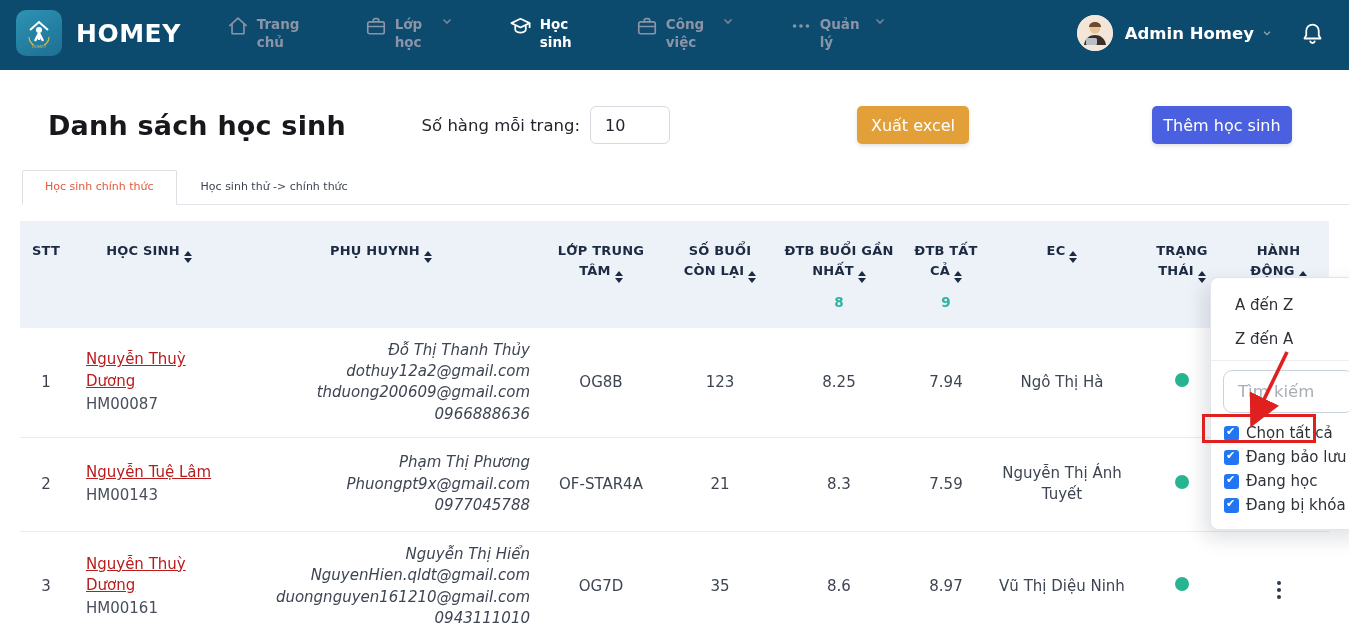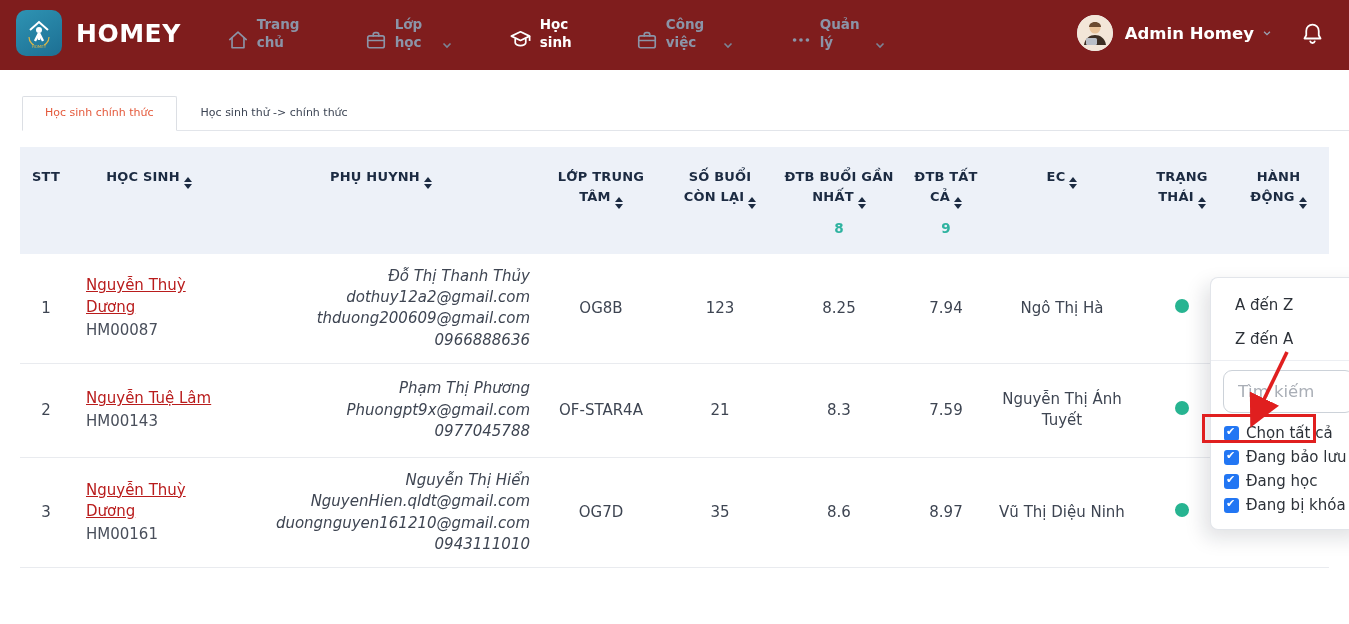--- a/index.html
+++ b/index.html
@@ -1,27 +1,27 @@
 <!DOCTYPE html>
 <html><head>
 <meta charset="utf-8">
 <style>
   * { margin:0; padding:0; box-sizing:border-box; }
   html,body { width:1349px; height:624px; overflow:hidden; background:#fff;
     font-family:"DejaVu Sans","Liberation Sans",sans-serif; }
   .page { position:relative; width:1349px; height:624px; }
 
   
-  .navbar { height:70px; background:#7f1d1d; display:flex; align-items:center; padding:0 24px 4px 16px; }
+  .navbar { height:70px; background:#0c4a6e; display:flex; align-items:center; padding:0 24px 4px 16px; }
   .brand { display:flex; align-items:center; gap:14px; }
   .logo { width:46px; height:46px; border-radius:10px; background:linear-gradient(150deg,#2e93b3,#1d6f93);
     display:flex; align-items:center; justify-content:center; }
   .brand-name { color:#fff; font-size:25px; font-weight:800; letter-spacing:.5px; }
   .nav-menu { display:flex; align-items:flex-start; margin-left:46px; gap:56px; }
-  .nav-item { display:flex; align-items:flex-end; gap:8px; color:#8b94a7; font-size:13.5px; font-weight:600;
+  .nav-item { display:flex; align-items:flex-start; gap:8px; color:#8b94a7; font-size:13.5px; font-weight:600;
     cursor:pointer; line-height:1.35; }
   .nav-item .nav-ic { display:flex; flex:none; }
   .nav-item.active { color:#ffffff; font-weight:700; }
   .nav-label { display:inline-block; }
   .w-trang { width:52px; } .w-lop { width:34px; } .w-hoc { width:40px; }
   .w-cong { width:44px; } .w-tkb { width:80px; } .w-quan { width:42px; }
   .chev { display:flex; margin-left:4px; color:#7b8496; }
   .nav-user { margin-left:auto; display:flex; align-items:center; }
   .avatar { width:36px; height:36px; border-radius:50%; overflow:hidden; background:#e9eef5; flex:none; }
   .user-name { color:#fff; font-size:16.5px; font-weight:700; margin-left:12px; }
@@ -192,20 +192,29 @@
       </span>
       <span class="bell">
         <svg width="25" height="25" viewBox="0 0 24 24" fill="none" stroke="currentColor" stroke-width="1.7" stroke-linecap="round" stroke-linejoin="round">
             <path d="M12 3.5 a6 6 0 0 0 -6 6 v4.2 L4.3 16.8 h15.4 L18 13.7 V9.5 a6 6 0 0 0 -6-6z"></path>
             <path d="M9.8 19.5 a2.3 2.3 0 0 0 4.4 0"></path>
           </svg>
       </span>
     </div>
   </div>
 
+  <div class="content-header">
+    <div class="page-title">Danh sách học sinh</div>
+    <div class="controls">
+      <span class="rpp-label">Số hàng mỗi trang:</span>
+      <input class="rpp-input" type="text" value="10" style="">
+      <button class="btn btn-excel">Xuất excel</button>
+      <button class="btn btn-add">Thêm học sinh</button>
+    </div>
+  </div>
 
   <div class="tabs">
     <div class="tab active">Học sinh chính thức</div>
     <div class="tab">Học sinh thử -&gt; chính thức</div>
   </div>
 
   <div class="table-wrap">
     <table>
       <colgroup>
         <col style="width:52px">

